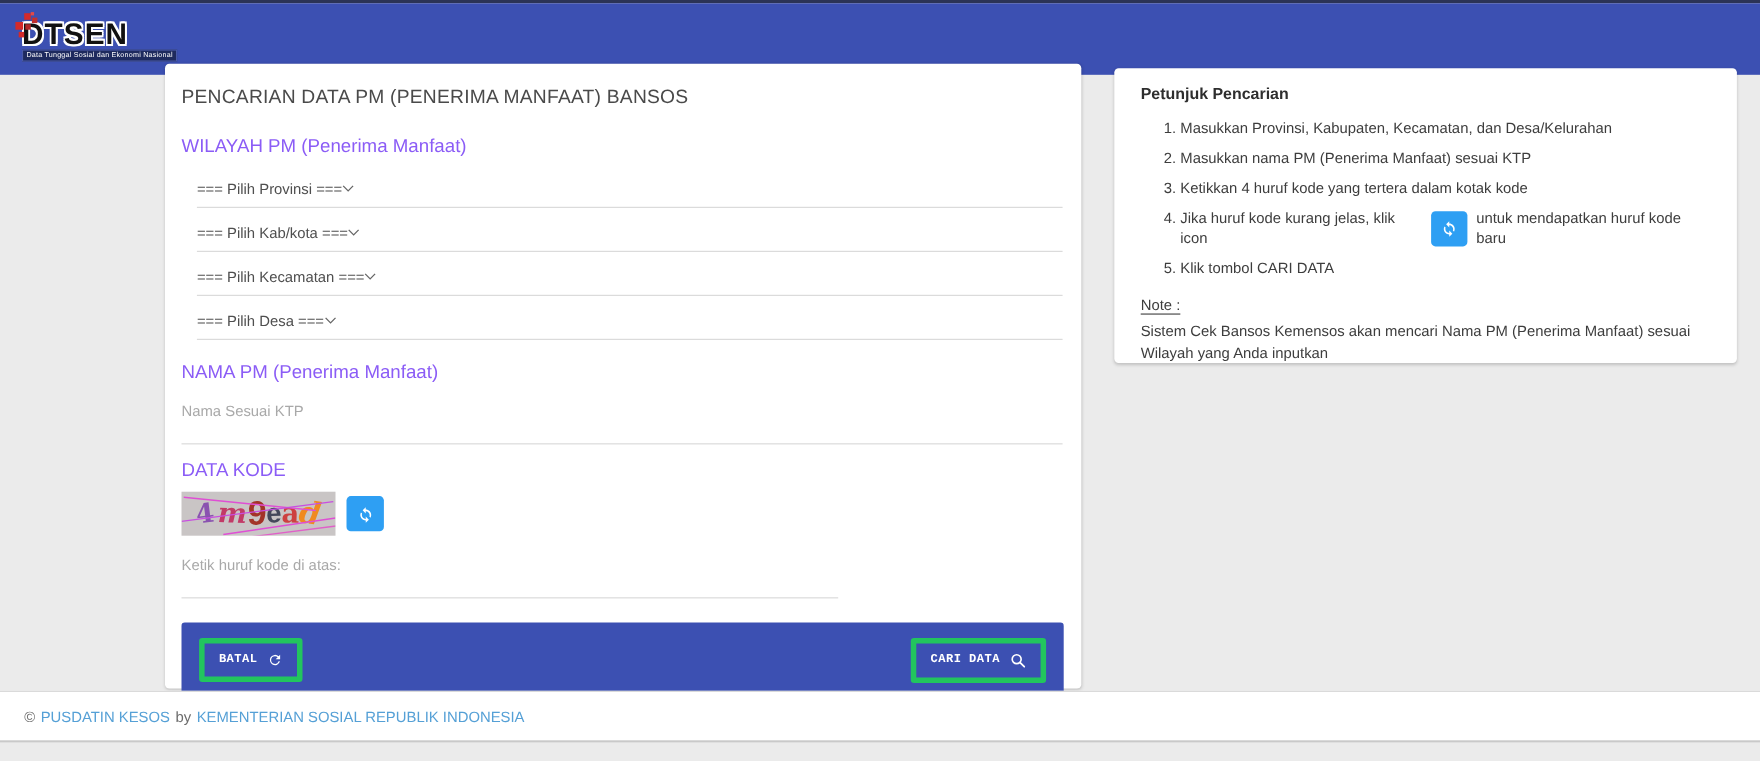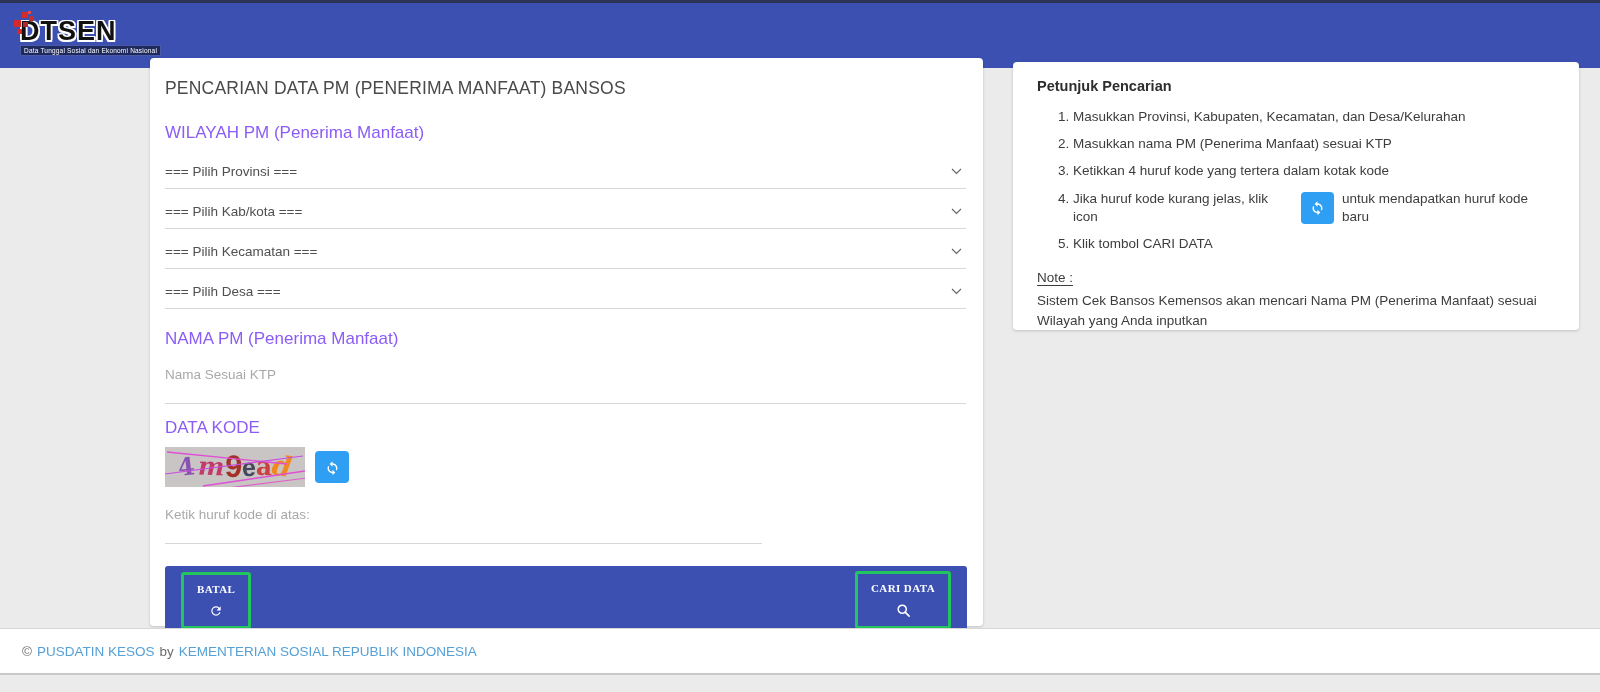--- a/index.html
+++ b/index.html
@@ -44,23 +44,23 @@
     position:absolute;background:#fff;border-radius:4px;
     box-shadow:0 1px 3px rgba(0,0,0,.18);
   }
   .form-card{left:150px;top:58px;width:833px;height:568px;padding:20px 17px 16px 15px;}
   .help-card{left:1013px;top:62px;width:566px;height:268px;padding:16px 24px;}
 
   .form-title{font-size:17.5px;font-weight:normal;color:#4a4a4a;letter-spacing:.2px;margin-bottom:24px;}
   .field-label{font-size:17px;font-weight:normal;color:#8b5cf6;margin-bottom:6px;}
 
   .select-row{
-    display:flex;align-items:center;justify-content:space-between;
+    display:flex;align-items:center;
     border-bottom:1px solid var(--underline);
-    padding:15px 2px 9px 0;cursor:pointer;
+    padding:15px 2px 9px 0;cursor:pointer;margin-left:14px;
   }
   .select-row .sel-value{font-size:13.5px;color:#4f4f4f;}
   .chevron{flex:0 0 auto;margin-right:2px;}
 
   .text-input{
     border-bottom:1px solid var(--underline);
     padding:10px 0 20px 0;cursor:text;
   }
   .text-input .placeholder{font-size:13.5px;color:var(--placeholder);}
   .nama-input{margin-bottom:14px;}
@@ -90,24 +90,24 @@
   }
   .captcha-input{width:597px;margin-top:8px;}
 
   
   .action-bar{
     margin-top:22px;height:68px;background:var(--indigo);border-radius:3px;
     display:flex;align-items:center;justify-content:space-between;
     padding:0 16px;width:802px;
   }
   .bar-btn{
-    background:transparent;border:3px solid #22c55e;border-radius:3px;
+    background:transparent;border:5px solid #22c55e;border-radius:3px;
     color:#fff;font-size:11px;font-weight:bold;letter-spacing:.4px;
     padding:8px 13px;display:inline-flex;align-items:center;gap:9px;
-    cursor:pointer;font-family:Liberation Serif, serif;flex-direction:column;
+    cursor:pointer;font-family:Liberation Mono, monospace;
   }
 
   
   .help-title{font-size:14.5px;font-weight:bold;color:#2e2e2e;margin-bottom:14px;}
   .help-list{margin-left:36px;font-size:13.5px;color:var(--text-dark);}
   .help-list li{margin-bottom:9px;line-height:1.35;}
   .help-list .li-icon{display:flex;align-items:center;gap:8px;margin-left:0;}
   .help-list .refresh-btn{width:34px;height:32px;}
   .note-label{
     margin-top:17px;font-size:13.5px;color:var(--text-dark);

